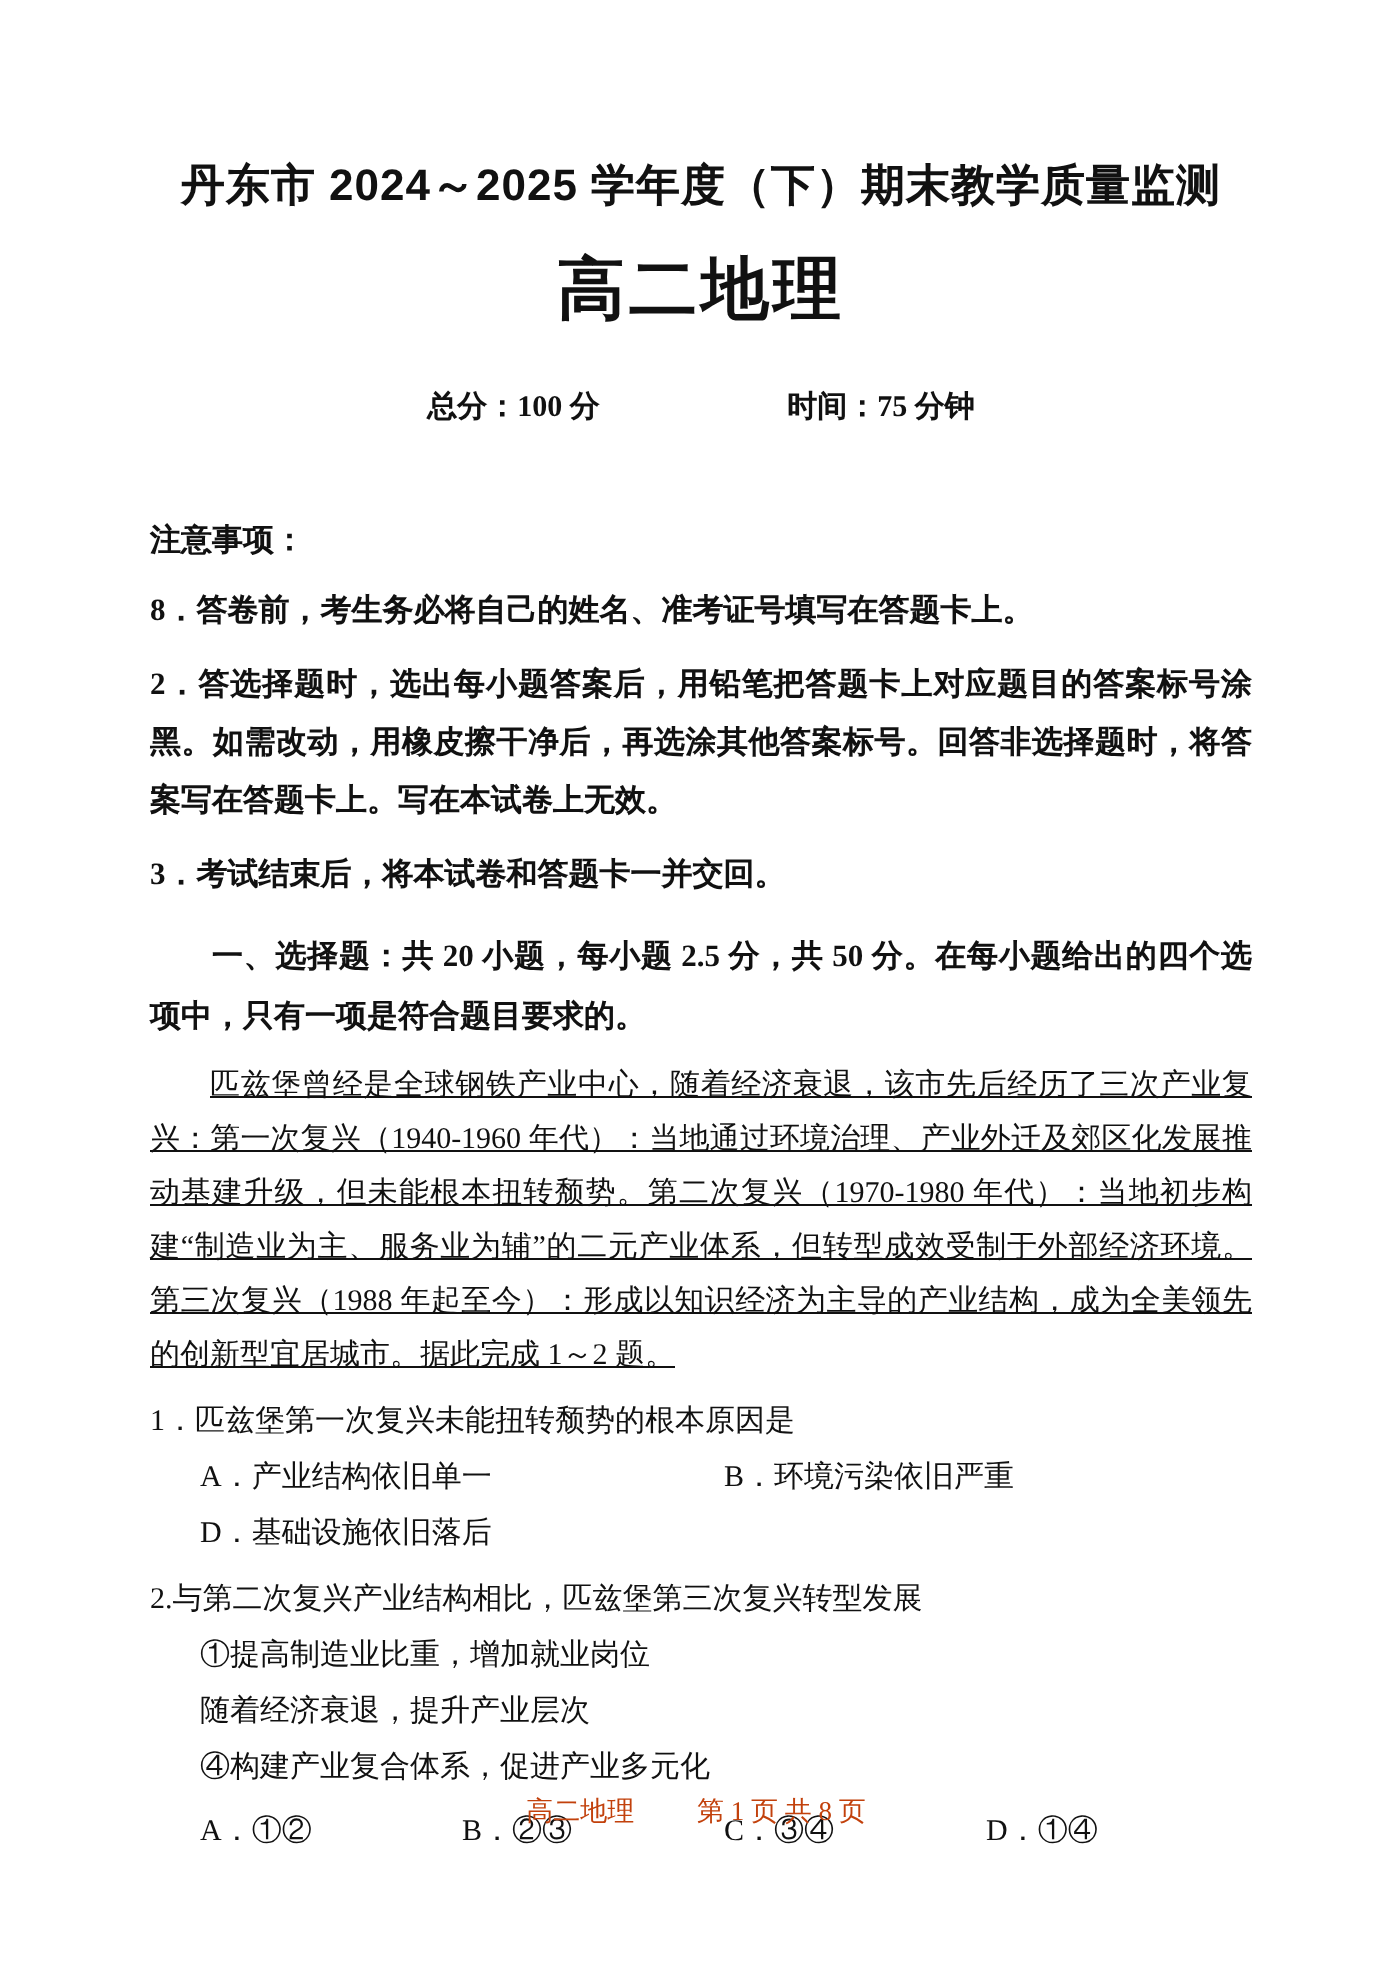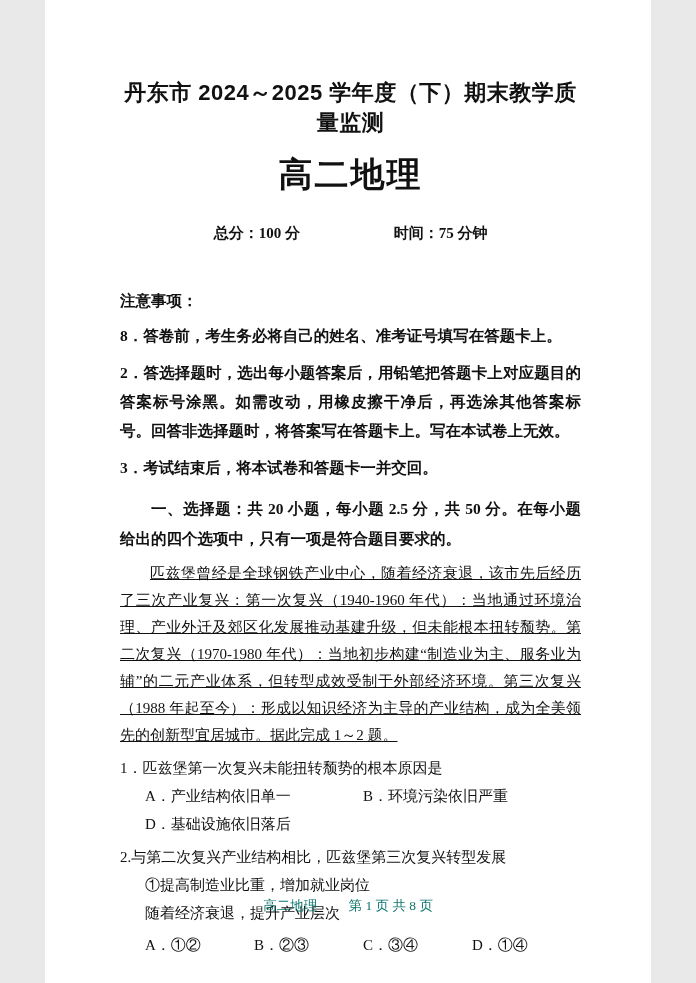--- a/index.html
+++ b/index.html
@@ -2,21 +2,21 @@
 <html><head>
 <meta charset="utf-8">
 <style>
   html, body {
     margin: 0;
     padding: 0;
     background: #e9e9e9;
   }
   .page {
     position: relative;
-    width: 606px;
+    width: 696px;
     height: 983px;
     margin: 0 auto;
     background: #ffffff;
     color: #111111;
     font-family: "Liberation Serif", "DejaVu Serif", serif;
     overflow: hidden;
     box-sizing: border-box;
     padding: 78px 70px 0 75px;
   }
   .title {
@@ -107,21 +107,21 @@
   .choice-row .choice {
     width: 131px;
   }
   .footer {
     position: absolute;
     left: 0;
     right: 0;
     bottom: 68px;
     text-align: center;
     font-size: 13.5px;
-    color: #0f766e;
+    color: #c2410c;
   }
   .footer .footer-part + .footer-part {
     margin-left: 28px;
   }
 </style>
 </head>
 <body>
 
 <div class="page">
 
@@ -154,20 +154,21 @@
     <div class="options-row">
       <span class="opt">D．基础设施依旧落后</span>
     </div>
   </div>
 
   <div class="question-stem">2.与第二次复兴产业结构相比，匹兹堡第三次复兴转型发展</div>
 
   <div class="sub-items">
     <div class="sub-item">①提高制造业比重，增加就业岗位</div>
     <div class="sub-item">随着经济衰退，提升产业层次</div>
+    <div class="sub-item">④构建产业复合体系，促进产业多元化</div>
   </div>
 
   <div class="choice-row">
     <span class="choice">A．①②</span>
     <span class="choice">B．②③</span>
     <span class="choice">C．③④</span>
     <span class="choice">D．①④</span>
   </div>
 
   <div class="footer">

